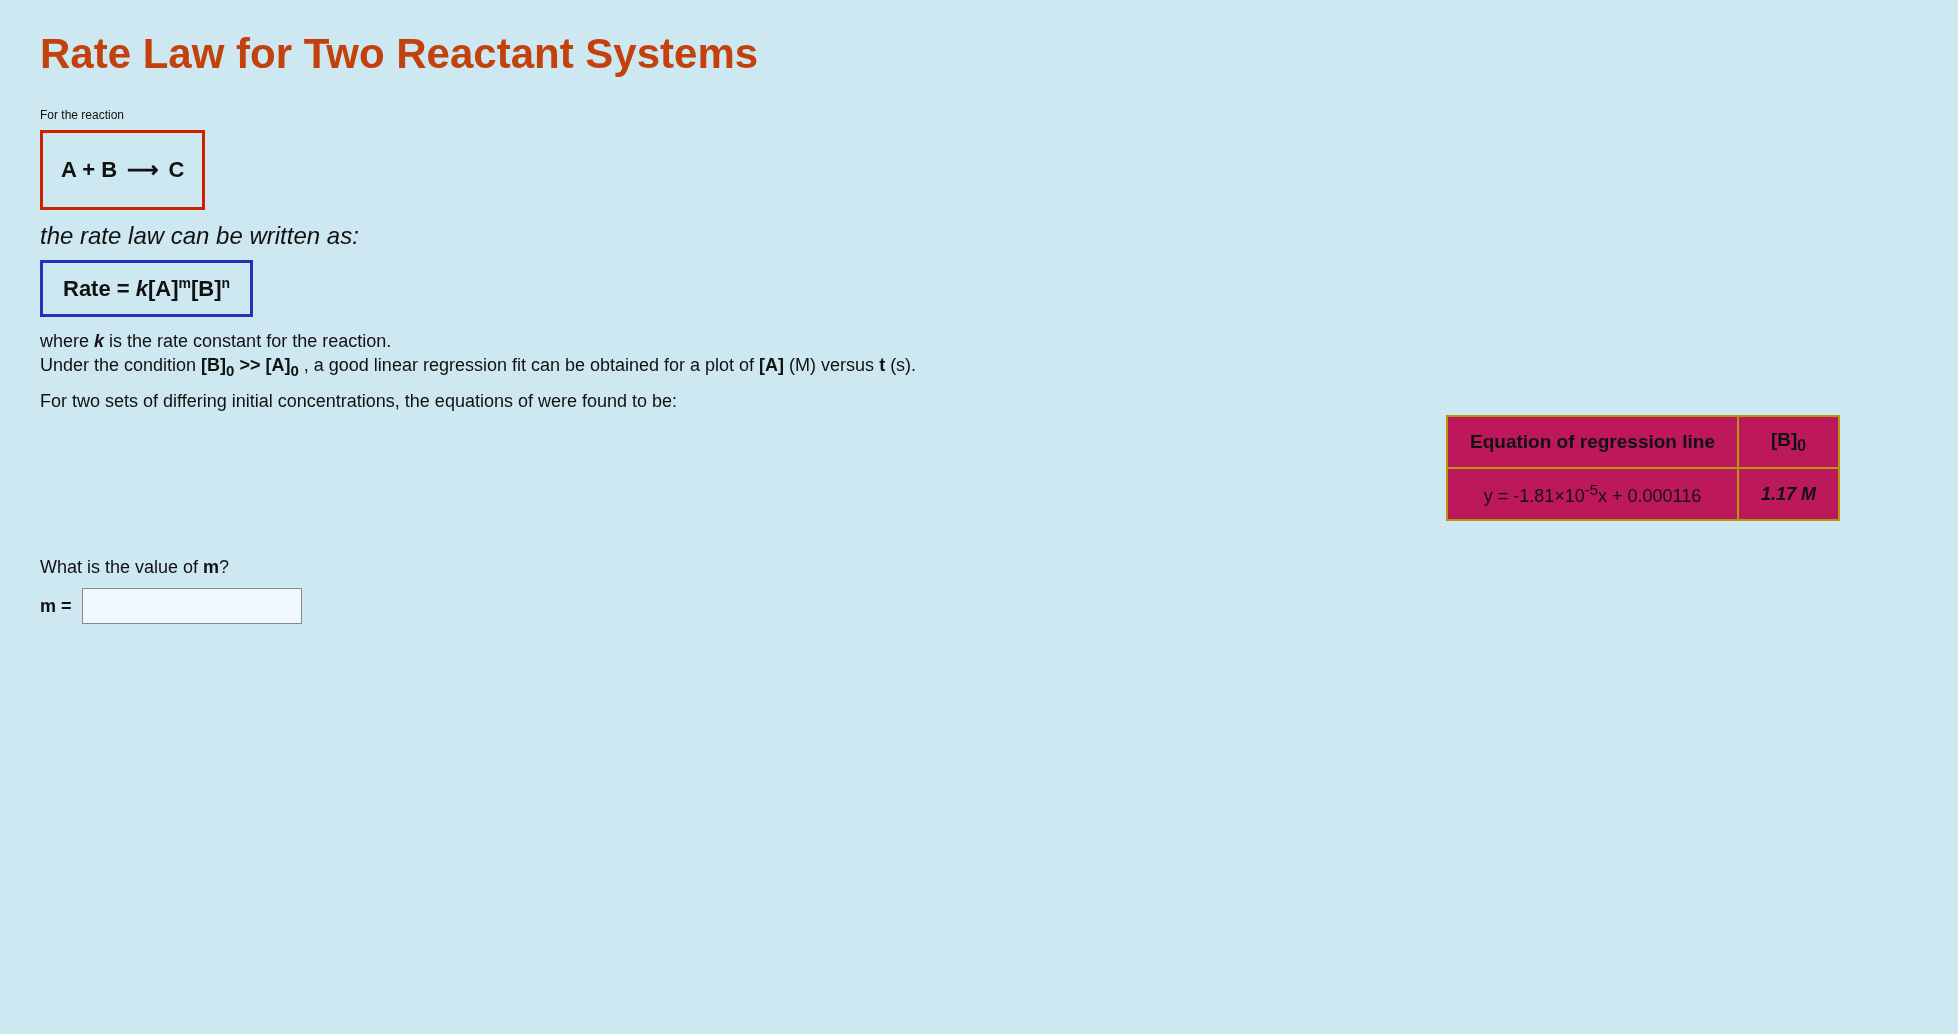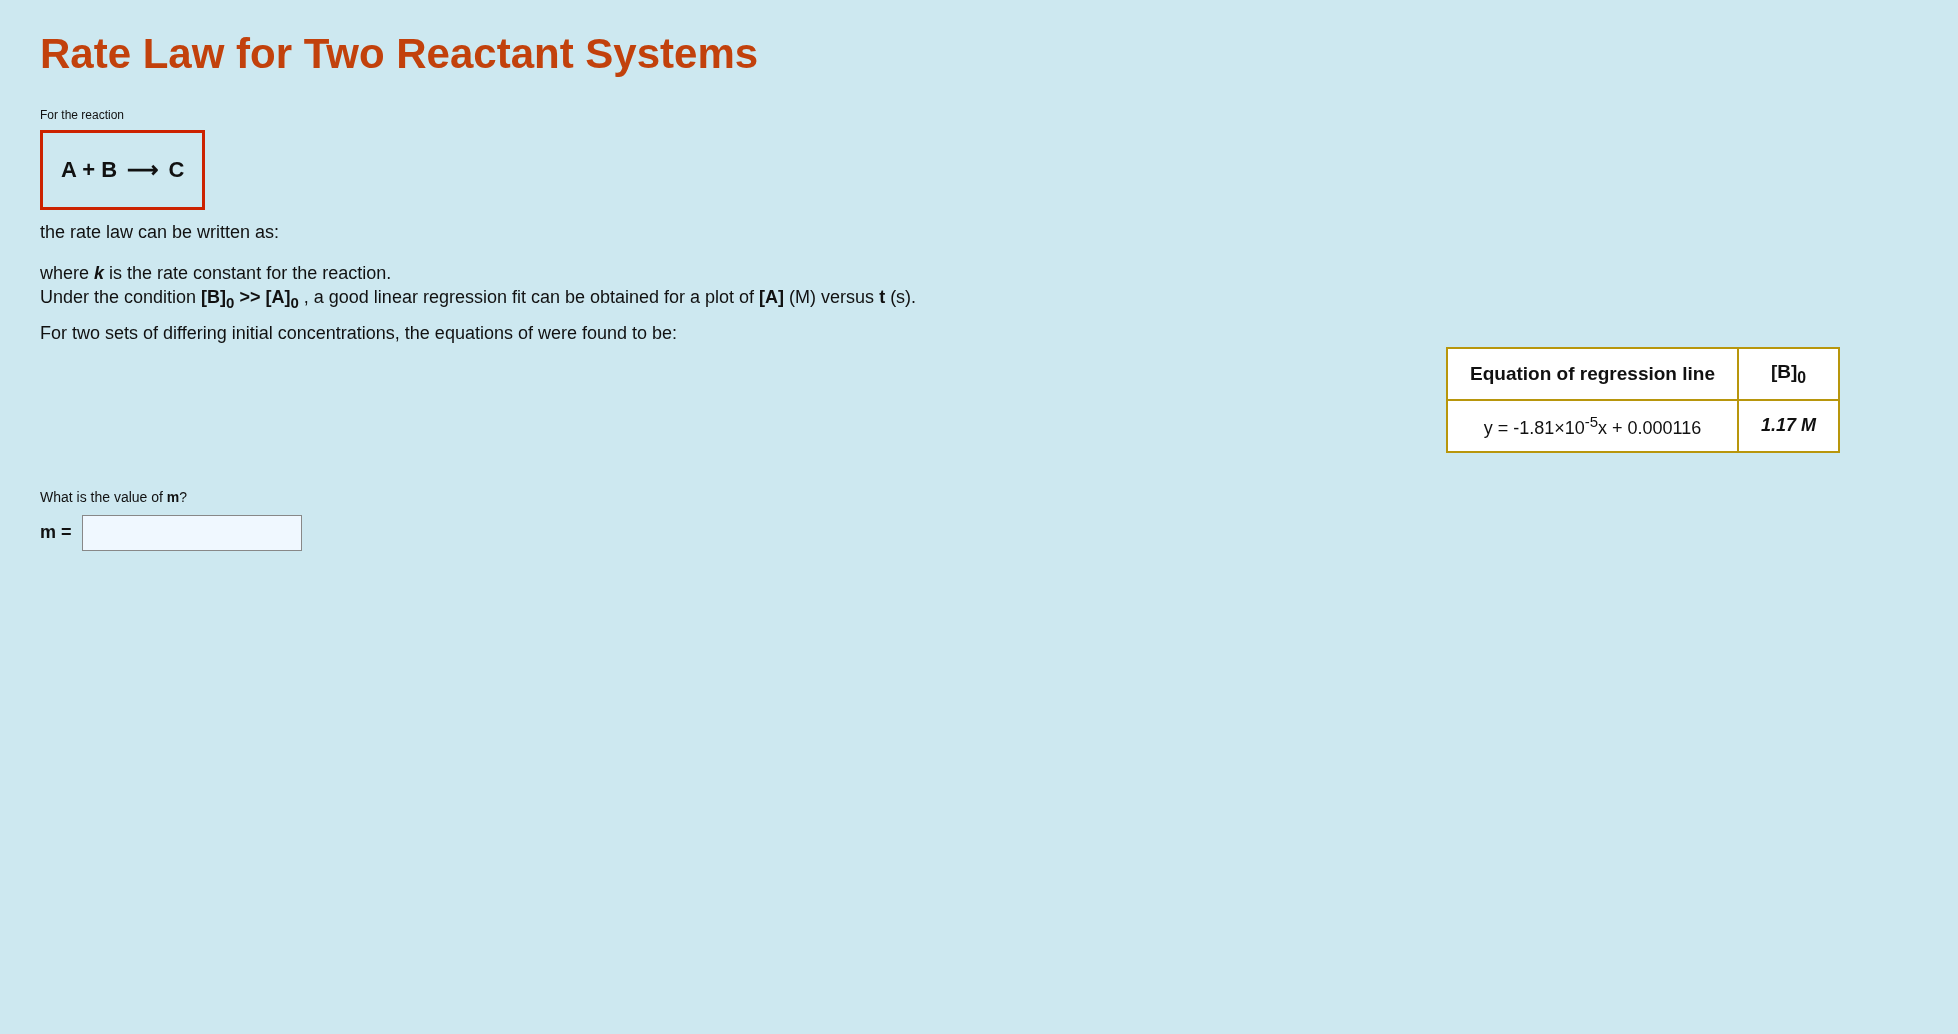--- a/index.html
+++ b/index.html
@@ -45,22 +45,23 @@
       background: transparent;
     }
 
     .arrow {
       display: inline-block;
       margin: 0 10px;
       font-size: 22px;
     }
 
     .rate-law-label {
-      font-size: 18px;
-      margin-bottom: 20px;
+      font-size: 24px;
+      margin-bottom: 10px;
+      font-style: italic;
     }
 
     .rate-box {
       display: inline-flex;
       align-items: center;
       border: 3px solid #2233bb;
       padding: 12px 20px;
       font-size: 22px;
       font-weight: bold;
       margin-bottom: 14px;
@@ -110,21 +111,21 @@
       border-collapse: collapse;
       border: 2px solid #b8960c;
     }
 
     .regression-table th,
     .regression-table td {
       border: 2px solid #b8960c;
       padding: 12px 22px;
       text-align: center;
       font-size: 18px;
-      background-color: #ffffff;
+      background-color: #be185d;
     }
 
     .regression-table th {
       font-weight: bold;
       font-size: 19px;
     }
 
     .regression-table td.italic-value {
       font-style: italic;
       font-weight: bold;
@@ -132,21 +133,21 @@
 
     .questions-section {
       margin-top: 36px;
     }
 
     .question-block {
       margin-bottom: 20px;
     }
 
     .question-text {
-      font-size: 14px;
+      font-size: 18px;
       margin-bottom: 10px;
     }
 
     .question-text strong {
       font-weight: bold;
     }
 
     .input-row {
       display: flex;
       align-items: center;
@@ -174,20 +175,25 @@
   <p class="for-reaction-label">For the reaction</p>
 
   <div class="reaction-box">
     <span><strong>A + B</strong></span>
     <span class="arrow">⟶</span>
     <span><strong>C</strong></span>
   </div>
 
   <p class="rate-law-label">the rate law can be written as:</p>
 
+  <div class="rate-box">
+    <span>
+      <strong>Rate = <em>k</em>[A]<sup>m</sup>[B]<sup>n</sup></strong>
+    </span>
+  </div>
 
   <p class="where-text">
     where <em>k</em> is the rate constant for the reaction.
   </p>
 
   <p class="condition-text">
     Under the condition <strong>[B]<sub>0</sub> &gt;&gt; [A]<sub>0</sub></strong> , a good linear regression fit can be obtained for a plot of <strong>[A]</strong> (M) versus <strong>t</strong> (s).
   </p>
   <p class="condition-text">For two sets of differing initial concentrations, the equations of were found to be:</p>
 

